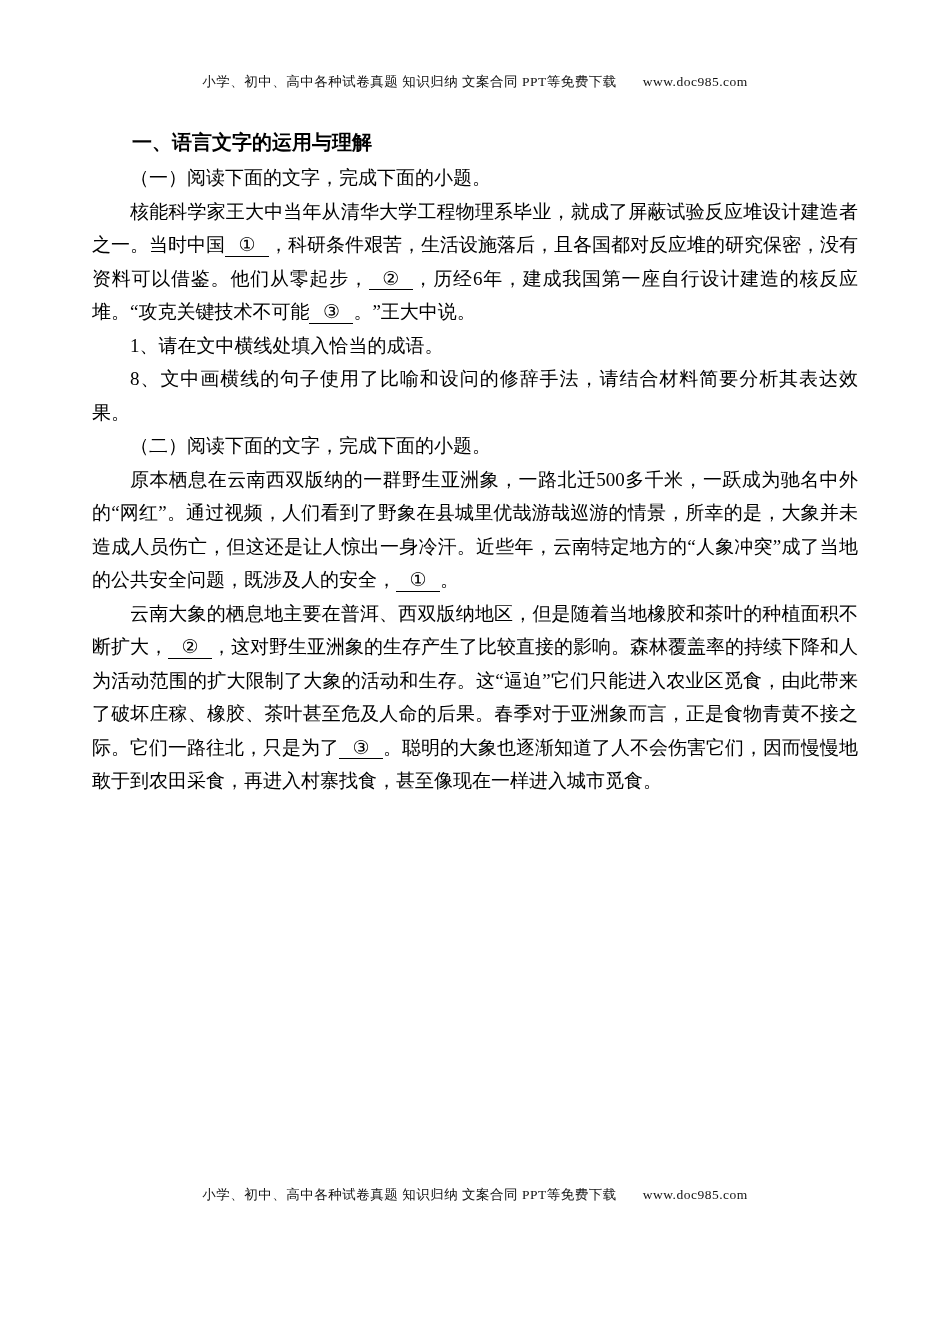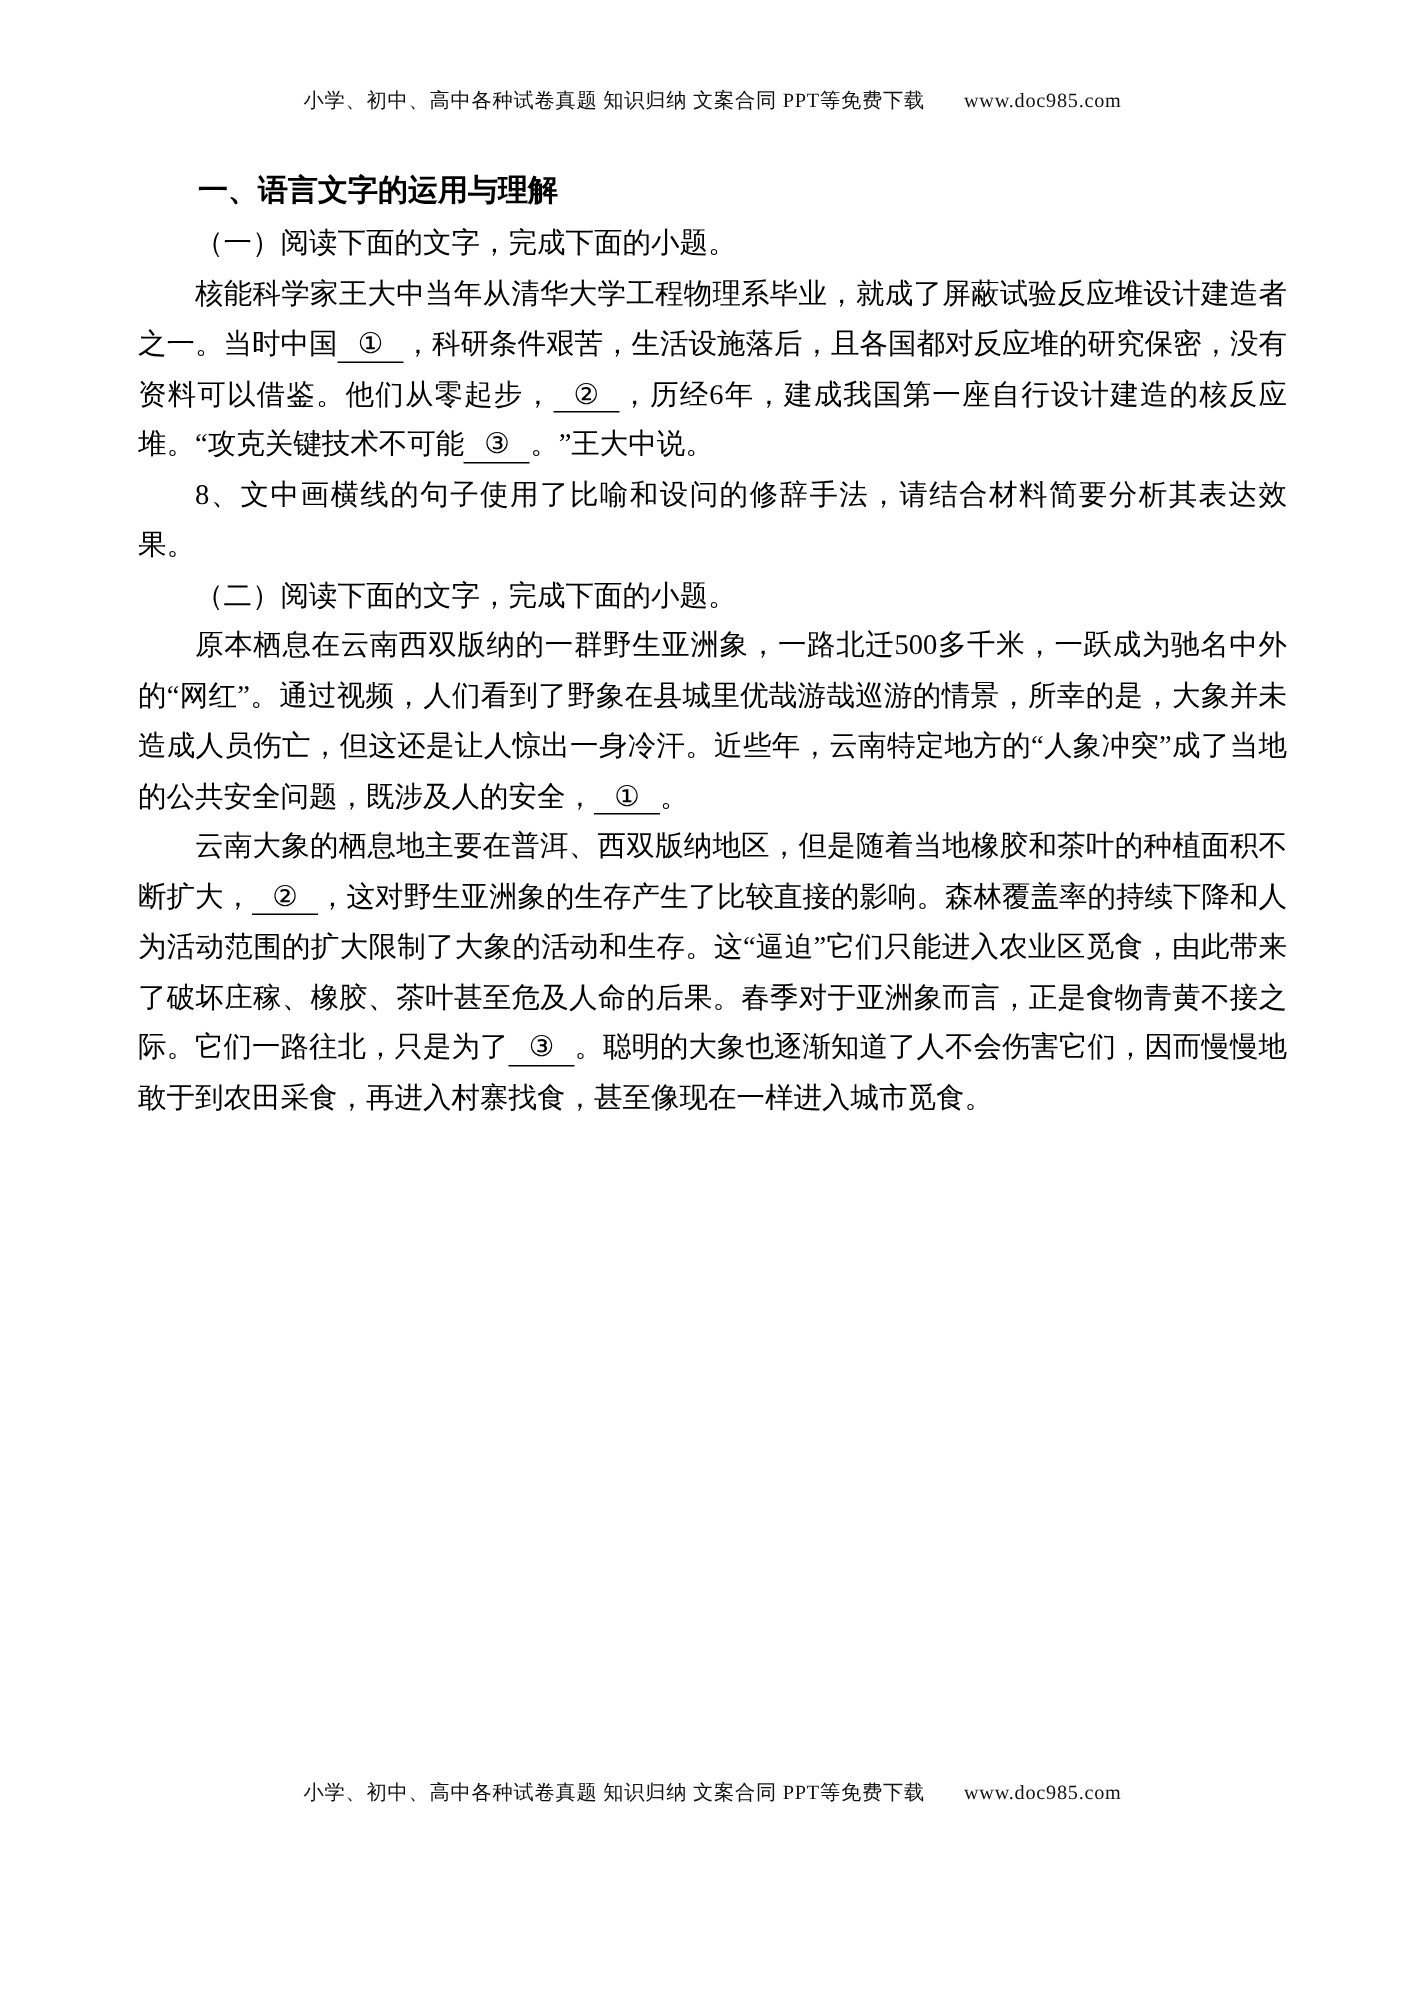--- a/index.html
+++ b/index.html
@@ -1,21 +1,21 @@
 <!DOCTYPE html>
 <html><head>
 <meta charset="utf-8">
 <style>
   html,body{margin:0;padding:0;}
   body{
     width:950px;height:1344px;background:#ffffff;color:#000;
     font-family:"Liberation Serif", serif;
     position:relative;overflow:hidden;
   }
-  .page{box-sizing:border-box;width:950px;height:1344px;padding:58px 92px 0 92px;position:relative;}
+  .page{box-sizing:border-box;width:950px;height:1344px;padding:73px 92px 0 92px;position:relative;}
   .doc-header{text-align:center;font-size:13.5px;color:#111;margin-bottom:34px;letter-spacing:0.5px;}
   .doc-header .site-url,.doc-footer .site-url{margin-left:26px;}
   .doc-title{text-align:center;font-size:23px;font-weight:bold;margin:0 0 20px 0;line-height:34px;}
   .section-heading{font-size:20px;font-weight:bold;line-height:34px;margin:0 0 2px 0;text-indent:2em;font-family:Liberation Serif, serif;}
   p.body-para{
     font-size:19px;line-height:33.5px;margin:0;
     text-align:justify;text-indent:2em;word-break:break-all;
   }
   .blank{
     display:inline-block;min-width:44px;text-align:center;
@@ -42,20 +42,21 @@
 
 
   <h2 class="section-heading">一、语言文字的运用与理解</h2>
 
   <p class="body-para">（一）阅读下面的文字，完成下面的小题。</p>
 
   <p class="body-para"><span>核能科学家王大中当年从清华大学工程物理系毕业，就成了屏蔽试验反应堆设计建造者之一。当时中国</span><span class="blank"><span>①</span></span><span>，科研条件艰苦，生活设施落后，且各国都对反应堆的研究保密，没有资料可以借鉴。他们从零起步，</span><span class="blank"><span>②</span></span><span>，历经6年，建成我国第一座自行设计建造的核反应堆。“攻克关键技术不可能</span><span class="blank"><span>③</span></span><span>。”王大中说。</span></p>
 
 
 
+  <p class="body-para">1、请在文中横线处填入恰当的成语。</p>
 
 
   <p class="body-para">8、文中画横线的句子使用了比喻和设问的修辞手法，请结合材料简要分析其表达效果。</p>
 
   <p class="body-para">（二）阅读下面的文字，完成下面的小题。</p>
 
   <p class="body-para"><span>原本栖息在云南西双版纳的一群野生亚洲象，一路北迁500多千米，一跃成为驰名中外的“网红”。通过视频，人们看到了野象在县城里优哉游哉巡游的情景，所幸的是，大象并未造成人员伤亡，但这还是让人惊出一身冷汗。近些年，云南特定地方的“人象冲突”成了当地的公共安全问题，既涉及人的安全，</span><span class="blank"><span>①</span></span><span>。</span></p>
 
   <p class="body-para"><span>云南大象的栖息地主要在普洱、西双版纳地区，但是随着当地橡胶和茶叶的种植面积不断扩大，</span><span class="blank"><span>②</span></span><span>，这对野生亚洲象的生存产生了比较直接的影响。森林覆盖率的持续下降和人为活动范围的扩大限制了大象的活动和生存。这“逼迫”它们只能进入农业区觅食，由此带来了破坏庄稼、橡胶、茶叶甚至危及人命的后果。春季对于亚洲象而言，正是食物青黄不接之际。它们一路往北，只是为了</span><span class="blank"><span>③</span></span><span>。聪明的大象也逐渐知道了人不会伤害它们，因而慢慢地敢于到农田采食，再进入村寨找食，甚至像现在一样进入城市觅食。</span></p>
 

